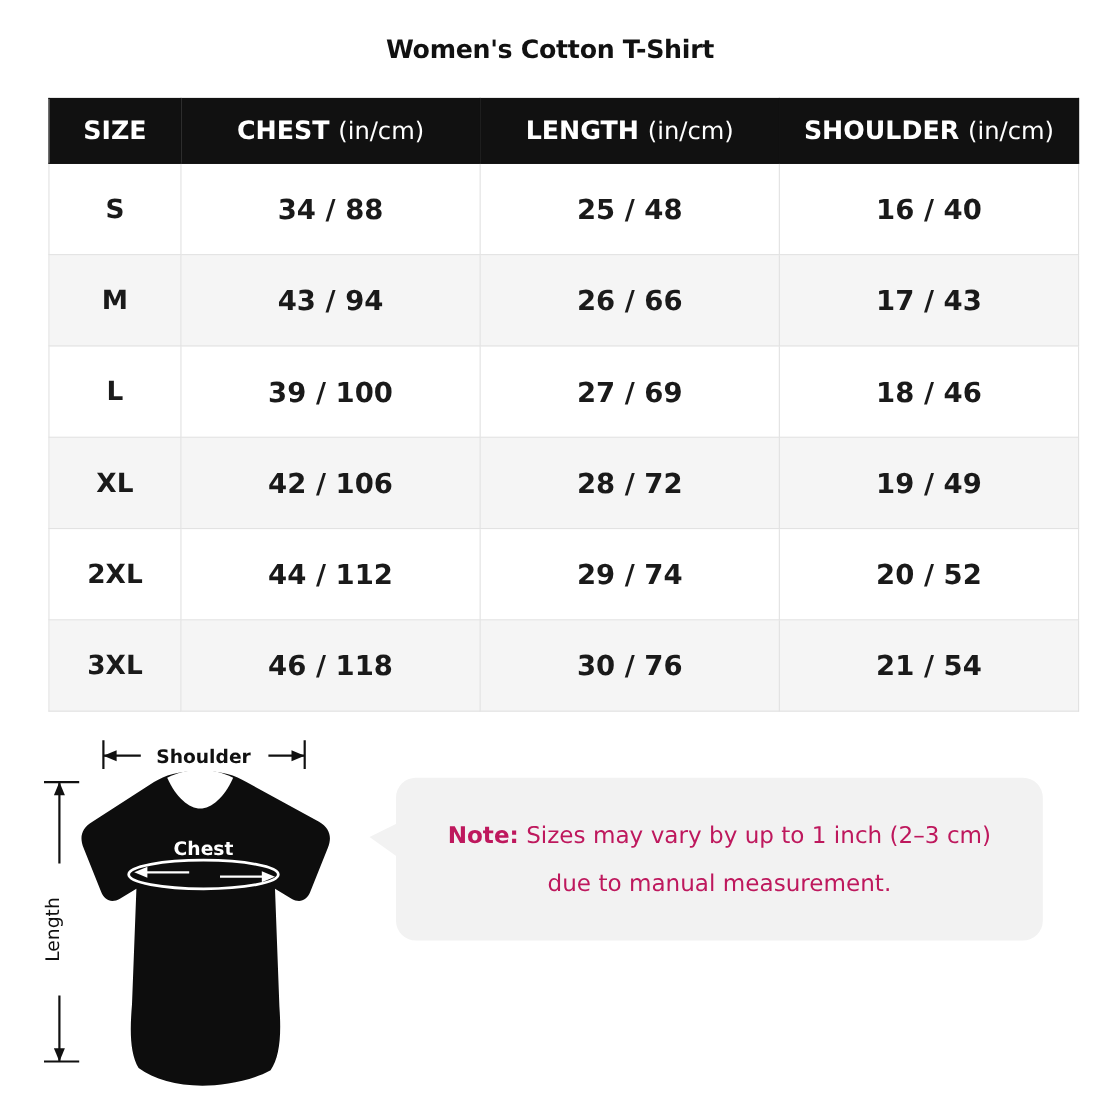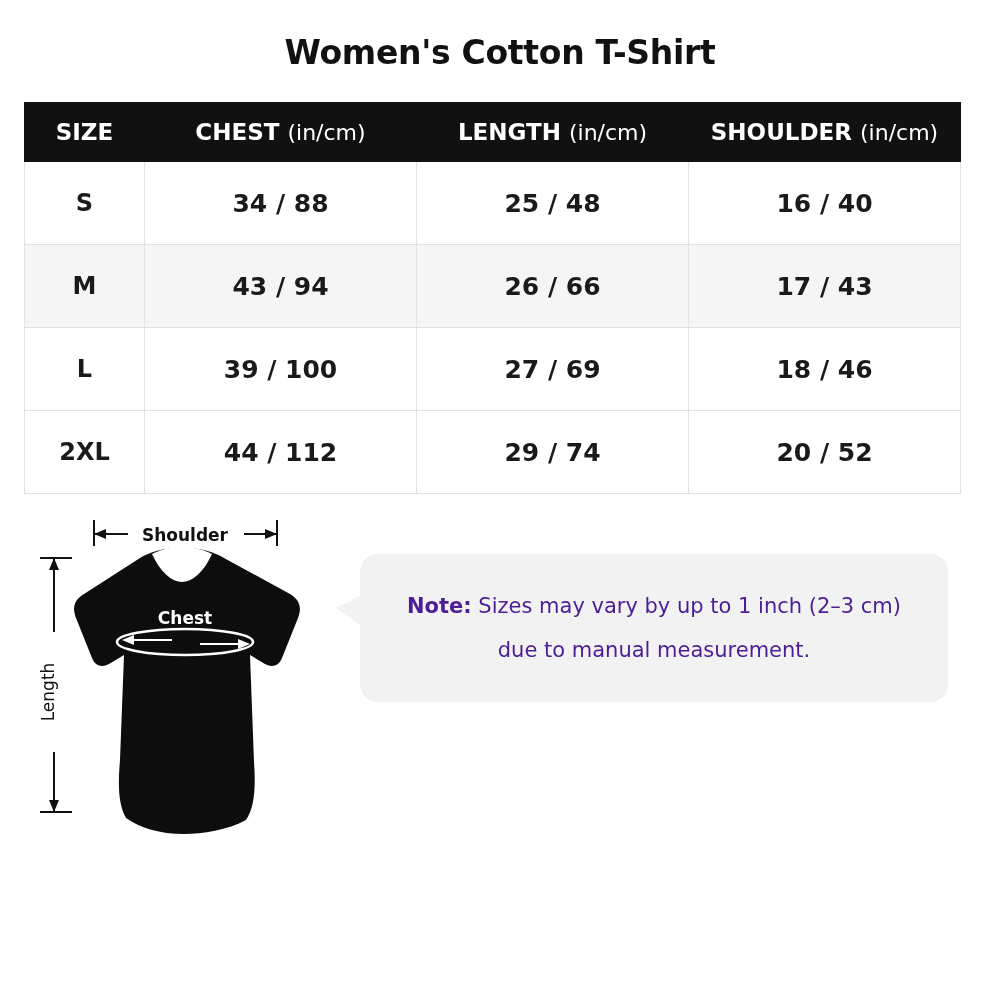--- a/index.html
+++ b/index.html
@@ -17,31 +17,31 @@
   .page {
     position: relative;
     width: 1000px;
     height: 1000px;
     box-sizing: border-box;
   }
 
   
   .title {
     text-align: center;
-    font-size: 33px;
+    font-size: 23px;
     font-weight: bold;
     letter-spacing: -0.3px;
     color: #111111;
     padding-top: 33px;
     padding-bottom: 0;
   }
 
   
   .table-wrap {
-    margin: 30px 32px 0 24px;
+    margin: 30px 32px 0 44px;
   }
   table.size-table {
     width: 936px;
     border-collapse: collapse;
     table-layout: fixed;
   }
   table.size-table th,
   table.size-table td {
     border: 1px solid #e2e2e2;
     text-align: center;
@@ -100,21 +100,21 @@
     top: 42px;
     width: 588px;
     background: #f2f2f2;
     border-radius: 18px;
     padding: 30px 34px;
     box-sizing: border-box;
   }
   .note-bubble .note-text {
     font-size: 21px;
     line-height: 44px;
-    color: #4c1d95;
+    color: #be185d;
     text-align: center;
   }
   .note-bubble .note-text .lbl {
     font-weight: bold;
   }
   .bubble-tail {
     position: absolute;
     left: 336px;
     top: 82px;
     width: 0;
@@ -170,25 +170,37 @@
           <td>43 / 94</td>
           <td>26 / 66</td>
           <td>17 / 43</td>
         </tr>
         <tr>
           <td class="size-cell">L</td>
           <td>39 / 100</td>
           <td>27 / 69</td>
           <td>18 / 46</td>
         </tr>
+        <tr class="alt">
+          <td class="size-cell">XL</td>
+          <td>42 / 106</td>
+          <td>28 / 72</td>
+          <td>19 / 49</td>
+        </tr>
         <tr>
           <td class="size-cell">2XL</td>
           <td>44 / 112</td>
           <td>29 / 74</td>
           <td>20 / 52</td>
+        </tr>
+        <tr class="alt">
+          <td class="size-cell">3XL</td>
+          <td>46 / 118</td>
+          <td>30 / 76</td>
+          <td>21 / 54</td>
         </tr>
       </tbody>
     </table>
   </div>
 
   <div class="bottom">
 
     <div class="illustration">
       <svg width="300" height="330" viewBox="0 0 300 330">
 

